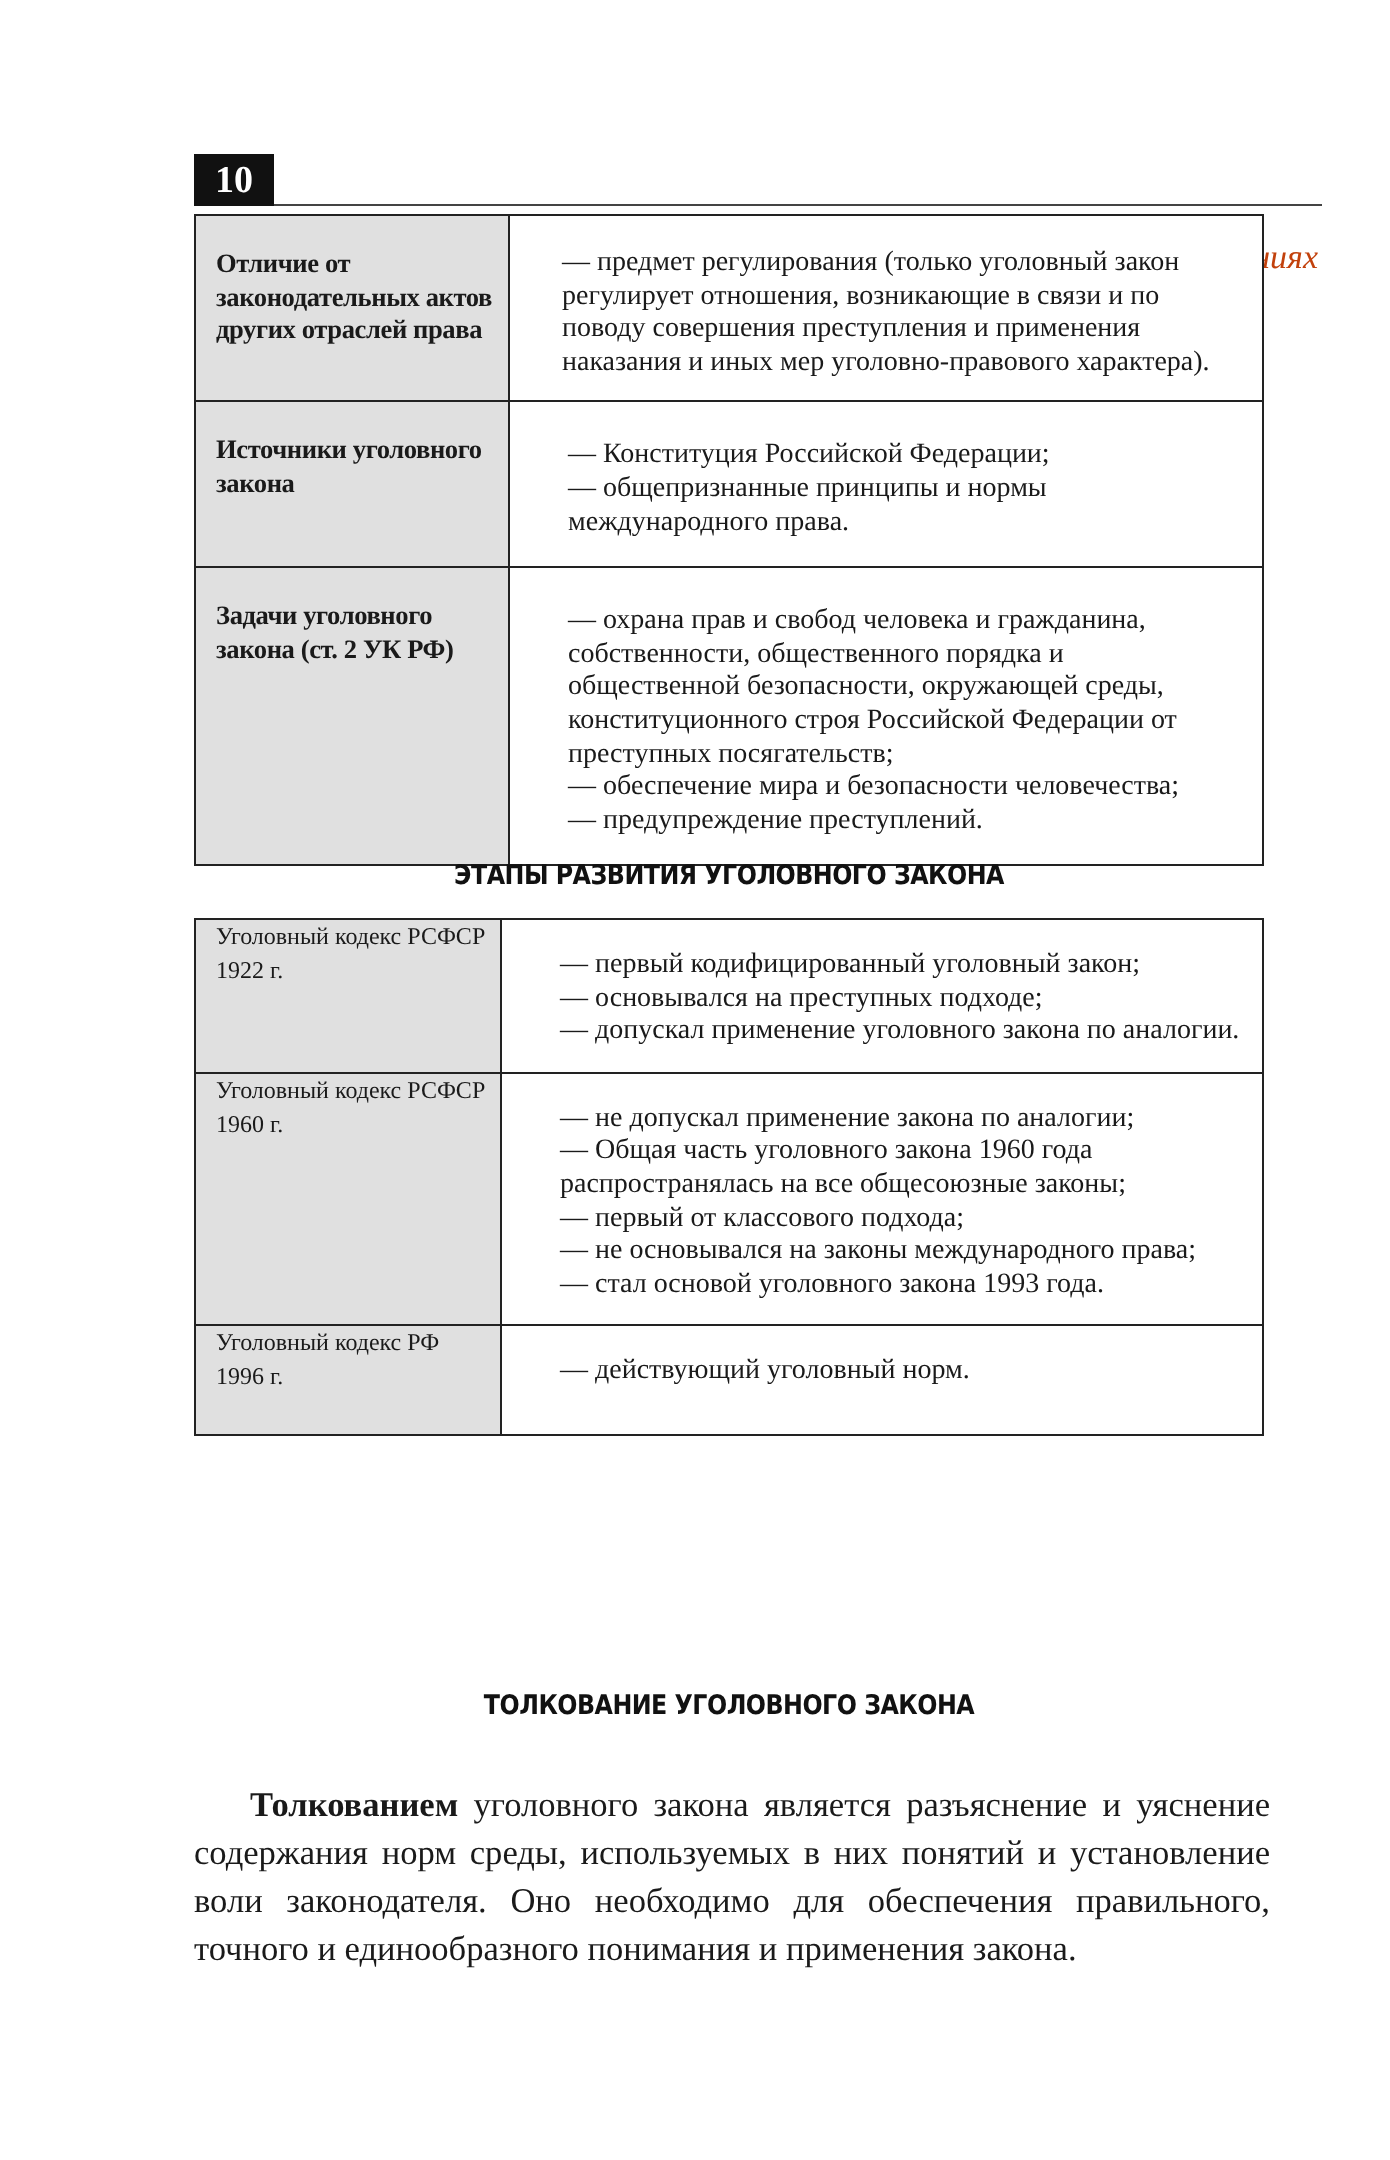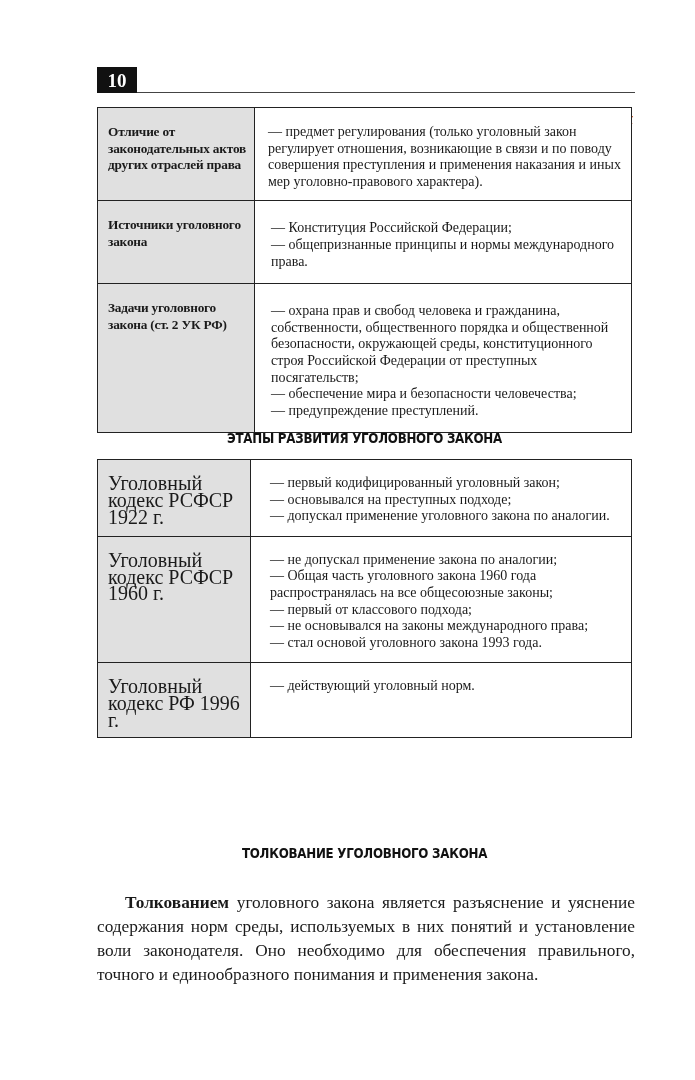--- a/index.html
+++ b/index.html
@@ -1,55 +1,55 @@
 <!DOCTYPE html>
 <html><head>
 <meta charset="utf-8">
 <style>
   html, body { margin: 0; padding: 0; }
   body {
     width: 695px; height: 1080px; background: #ffffff; position: relative;
     font-family: "Liberation Serif", "DejaVu Serif", serif; color: #1a1a1a;
     overflow: hidden;
   }
-  .header { position: absolute; left: 97px; top: 67px; width: 538px; height: 26px; }
+  .header { position: absolute; left: 97px; top: 77px; width: 538px; height: 26px; padding-left: 26px; }
   .page-num {
     position: absolute; left: 0; top: 0; width: 40px; height: 26px; background: #111;
     color: #fff; font-weight: bold; font-size: 19px; line-height: 27px; text-align: center;
   }
   .running-title {
     position: absolute; right: 2px; top: 2px; font-style: italic; font-size: 17px; color: #c2410c; margin-top: 40px;
   }
   .header-rule { position: absolute; left: 40px; right: 0; bottom: 0; border-bottom: 1.2px solid #444; }
 
   table { border-collapse: collapse; position: absolute; left: 97px; width: 535px; table-layout: fixed; }
   td, th { border: 1.5px solid #222; vertical-align: top; font-size: 14px; line-height: 16.6px; }
   td.key { background: #e0e0e0; width: 140px; margin-top: 12px; }
   td.val { background: #fff; }
 
   #t1 { top: 107px; }
   #t1 td.key { font-weight: bold; font-size: 13.3px; padding: 16px 6px 10px 10px; letter-spacing: -0.2px; }
-  #t1 td.val { padding: 16px 8px 10px 13px; font-family: Liberation Serif, serif; }
+  #t1 td.val { padding: 16px 8px 10px 26px; font-family: Liberation Serif, serif; }
   #t1 tr.r1 td { height: 64px; }
   #t1 tr.r2 td { height: 47px; }
   #t1 tr.r3 td { height: 107px; }
 
   .section-title {
     position: absolute; left: 97px; width: 535px; text-align: center;
     font-family: "DejaVu Sans", sans-serif; font-weight: bold; font-size: 13.5px;
     letter-spacing: -0.3px; transform: scaleX(0.88); color: #111;
   }
   #s1 { top: 430px; }
   #s2 { top: 845px; }
 
   #t2 { top: 459px; }
   #t2 th { background: #c8c8c8; font-weight: bold; font-size: 14px; height: 36px; padding: 0; text-align: center; vertical-align: middle; }
   #t2 th.key { width: 136px; }
-  #t2 td.key { width: 136px; padding: 15px 6px 8px 10px; font-size: 20px; line-height: 16.8px; }
-  #t2 td.val { padding: 12px 6px 8px 16px; }
+  #t2 td.key { width: 136px; padding: 0 6px 8px 10px; font-size: 12px; line-height: 16.8px; }
+  #t2 td.val { padding: 12px 6px 8px 26px; }
   #t2 tr.r1 td { height: 51px; }
   #t2 tr.r2 td { height: 51px; }
   #t2 tr.r3 td { height: 98px; }
   #t2 tr.r4 td { height: 34px; }
 
   ul.dash { list-style: none; margin: 3px; padding: 0; }
   ul.dash li { margin: 0; padding: 0; }
 
   .body-para {
     position: absolute; left: 97px; top: 874px; width: 538px;

